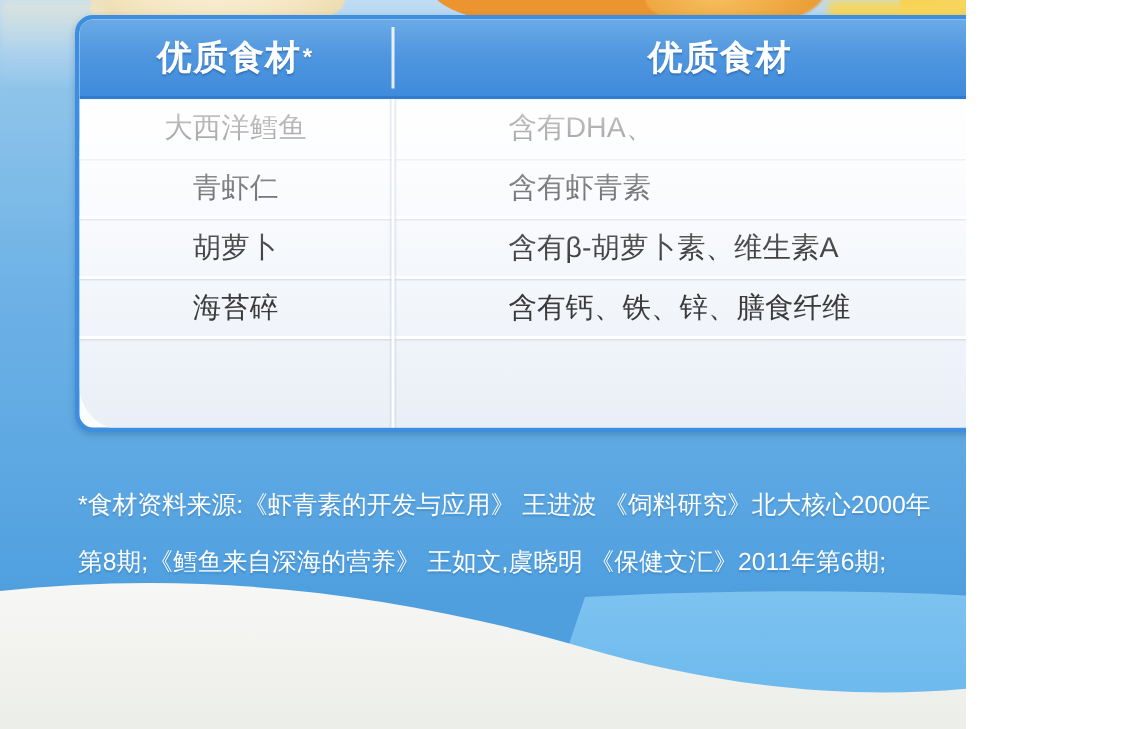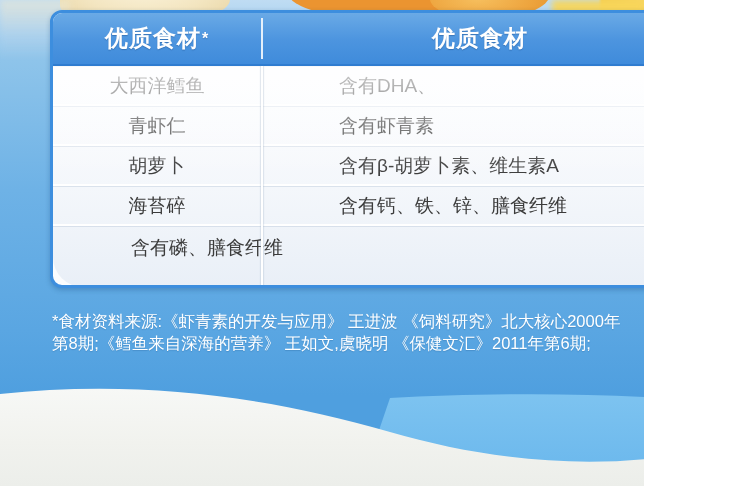--- a/index.html
+++ b/index.html
@@ -196,21 +196,21 @@
   .footnote {
     position: absolute;
     left: 52px;
     top: 310px;
     width: 672px;
     color: #ffffff;
     font-size: 16.5px;
     line-height: 22px;
     text-shadow: 0 1px 1px rgba(40,95,150,0.30);
   }
-  .footnote .ln { display: block; white-space: nowrap; }
+  .footnote .ln { display: block; white-space: nowrap; margin-top: 16px; }
   .footnote .ln3 { padding-left: 14px; }
 
   
   .wave {
     position: absolute;
     left: 0;
     bottom: 0;
     width: 750px;
     height: 110px;
   }
@@ -255,21 +255,20 @@
       </div>
       <div class="tr">
         <div class="td td-a">胡萝卜</div>
         <div class="td td-b">含有β-胡萝卜素、维生素A</div>
       </div>
       <div class="tr">
         <div class="td td-a">海苔碎</div>
         <div class="td td-b">含有钙、铁、锌、膳食纤维</div>
       </div>
       <div class="tr">
-        <div class="td td-b">含有磷、膳食纤维</div>
       </div>
     </div>
   </div>
 
   <div class="footnote">
     <span class="ln">*食材资料来源:《虾青素的开发与应用》 王进波 《饲料研究》北大核心2000年</span>
     <span class="ln">第8期;《鳕鱼来自深海的营养》 王如文,虞晓明 《保健文汇》2011年第6期;</span>
   </div>
 
   <div class="wave">

